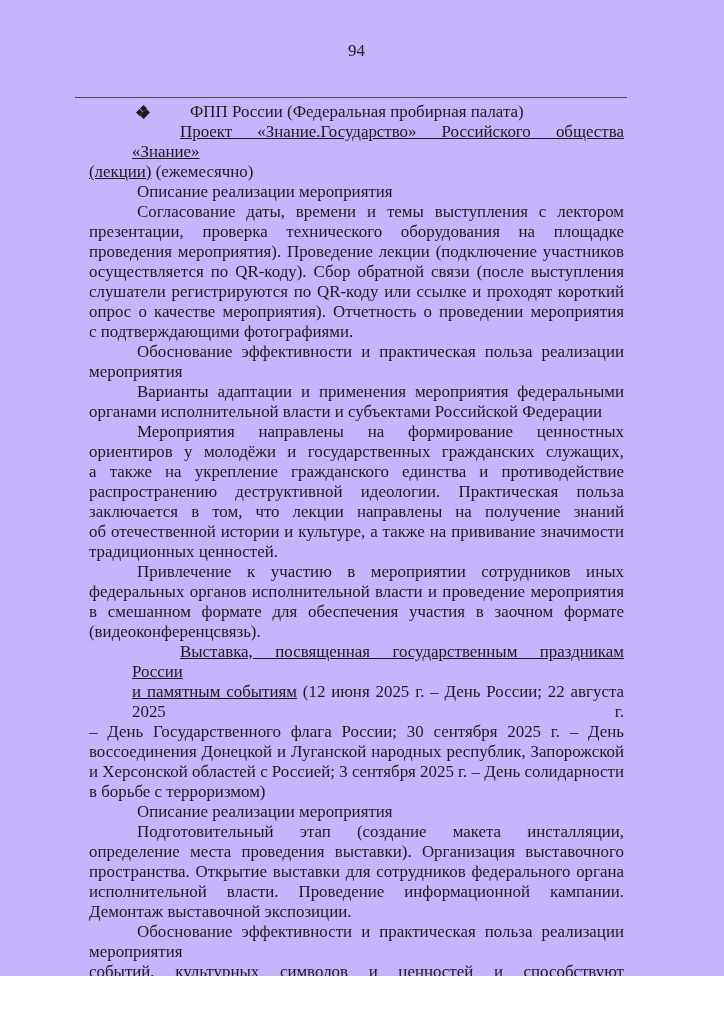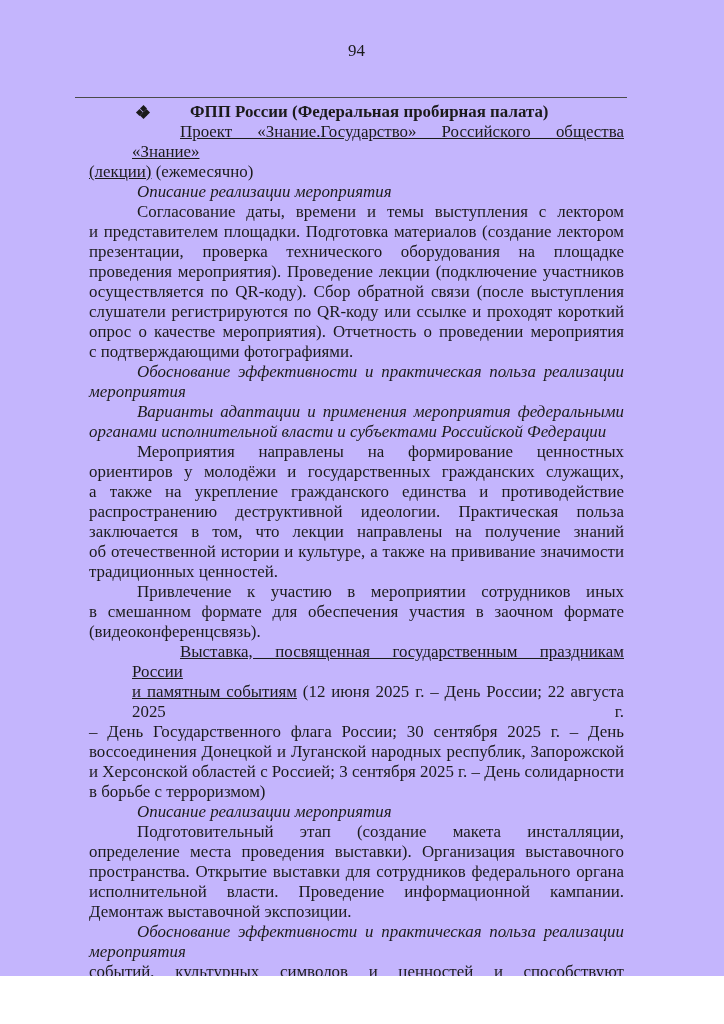--- a/index.html
+++ b/index.html
@@ -20,24 +20,24 @@
   .rule {
     height: 0;
     border-top: 1.5px solid #4a4a4a;
     margin: 36px -3px 4px -14px;
   }
   .para { margin: 0; }
   .line { text-align: justify; text-align-last: justify; }
   .line.last { text-align-last: left; }
   .line.jl { text-align-last: justify; margin-left: 43px; }
   .ind { text-indent: 48px; }
-  .ital { font-style: italic; }
+  .ital { }
   .u { text-decoration: underline; }
   .heading { margin: 0; text-indent: 48px; }
-  .heading .btext { font-weight: bold; margin-top: 36px; }
+  .heading .btext { font-weight: normal; margin-top: 36px; }
   .bullet {
     display: inline-block;
     position: relative;
     width: 12px;
     height: 12px;
     margin-right: 41px;
     vertical-align: -1px;
   }
   .bullet i {
     position: absolute;
@@ -66,21 +66,20 @@
     <div class="line ind jl"><span class="u">Проект «Знание.Государство» Российского общества «Знание»</span></div>
     <div class="line last"><span class="u">(лекции)</span><span> (ежемесячно)</span></div>
   </div>
 
   <div class="para ital">
       <div class="line ind last">Описание реализации мероприятия</div>
     </div>
 
   <div class="para">
       <div class="line ind">Согласование даты, времени и темы выступления с лектором</div>
-      <div class="line">и представителем площадки. Подготовка материалов (создание лектором</div>
       <div class="line">презентации, проверка технического оборудования на площадке</div>
       <div class="line">проведения мероприятия). Проведение лекции (подключение участников</div>
       <div class="line">осуществляется по QR-коду). Сбор обратной связи (после выступления</div>
       <div class="line">слушатели регистрируются по QR-коду или ссылке и проходят короткий</div>
       <div class="line">опрос о качестве мероприятия). Отчетность о проведении мероприятия</div>
       <div class="line last">с подтверждающими фотографиями.</div>
     </div>
 
   <div class="para ital">
       <div class="line ind">Обоснование эффективности и практическая польза реализации</div>
@@ -97,20 +96,21 @@
       <div class="line">ориентиров у молодёжи и государственных гражданских служащих,</div>
       <div class="line">а также на укрепление гражданского единства и противодействие</div>
       <div class="line">распространению деструктивной идеологии. Практическая польза</div>
       <div class="line">заключается в том, что лекции направлены на получение знаний</div>
       <div class="line">об отечественной истории и культуре, а также на прививание значимости</div>
       <div class="line last">традиционных ценностей.</div>
     </div>
 
   <div class="para">
       <div class="line ind">Привлечение к участию в мероприятии сотрудников иных</div>
+      <div class="line">федеральных органов исполнительной власти и проведение мероприятия</div>
       <div class="line">в смешанном формате для обеспечения участия в заочном формате</div>
       <div class="line last">(видеоконференцсвязь).</div>
     </div>
 
   <div class="para">
     <div class="line ind jl"><span class="u">Выставка, посвященная государственным праздникам России</span></div>
     <div class="line jl"><span class="u">и памятным событиям</span><span> (12 июня 2025 г. – День России; 22 августа 2025 г.</span></div>
     <div>
         <div class="line">– День Государственного флага России; 30 сентября 2025 г. – День</div>
         <div class="line">воссоединения Донецкой и Луганской народных республик, Запорожской</div>

